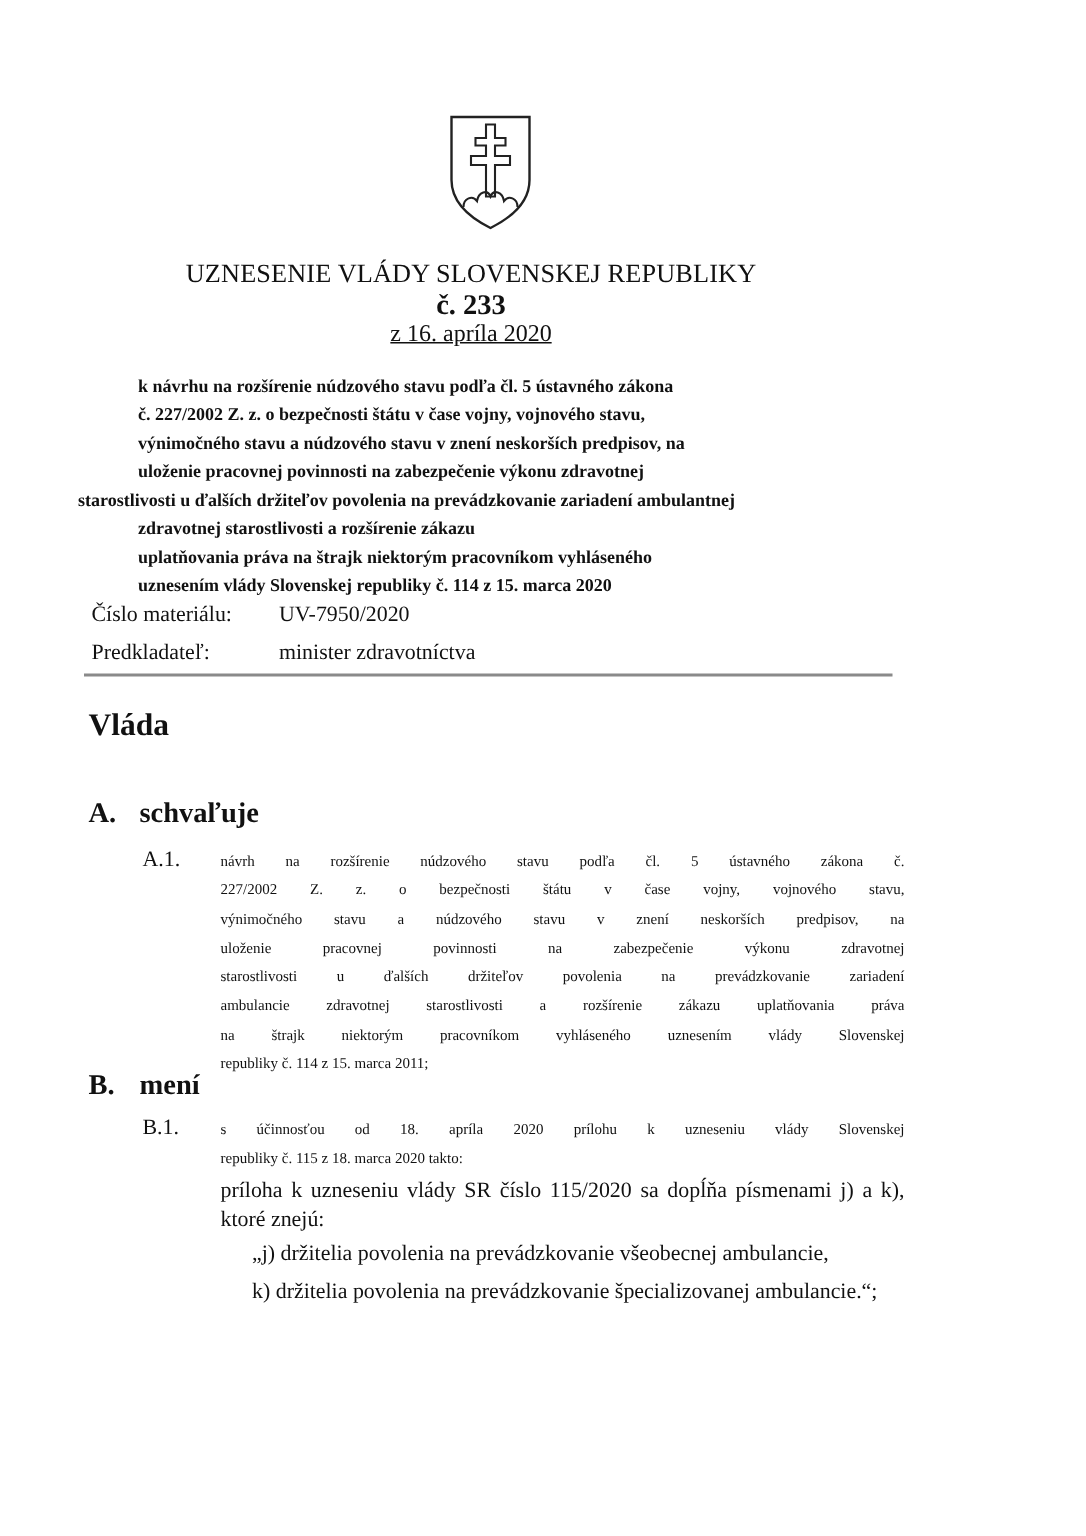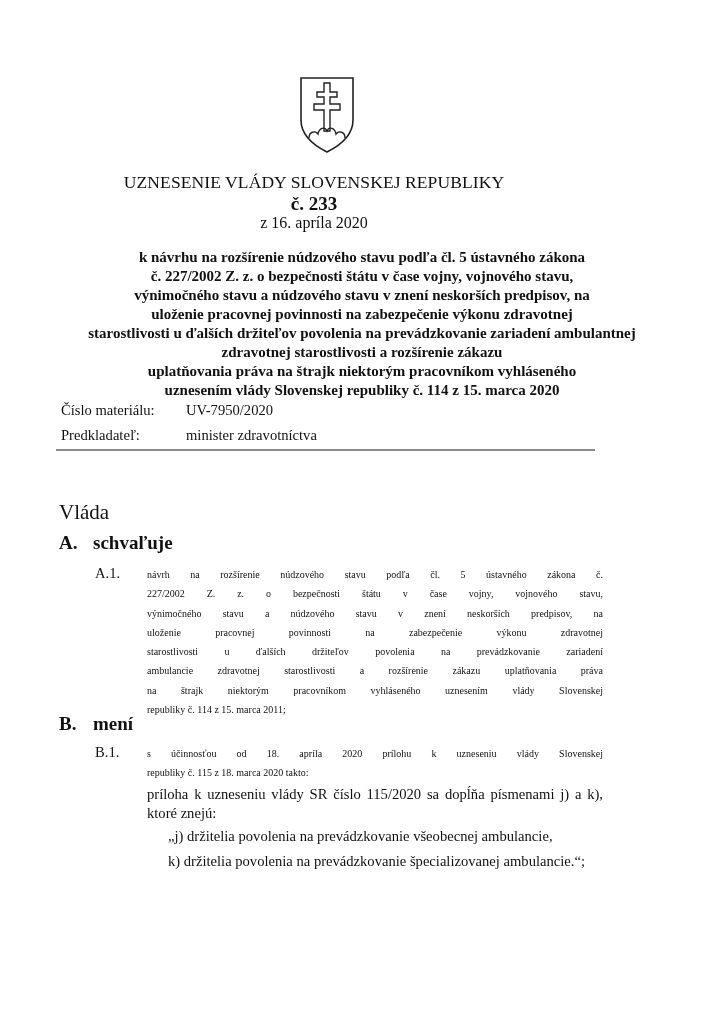--- a/index.html
+++ b/index.html
@@ -5,31 +5,31 @@
     html, body { margin: 0; padding: 0; }
     body {
       width: 724px; height: 1024px; background: #ffffff; position: relative; overflow: hidden;
       font-family: "Liberation Serif", "DejaVu Serif", serif; color: #111111;
     }
     .abs { position: absolute; }
     .crest { left: 297px; top: 74px; width: 60px; height: 80px; }
     .center { left: 0; width: 628px; text-align: center; }
     .title { top: 172px; font-size: 17.5px; letter-spacing: 0.1px; }
     .num { top: 193px; font-size: 19px; font-weight: bold; }
-    .date { top: 214px; font-size: 16px; }
+    .date { top: 214px; font-size: 16px; text-decoration: underline; }
     .subject {
-      top: 248px; left: 92px; width: 540px; text-align: center;
-      font-size: 15px; font-weight: bold; line-height: 19px;
+      top: 248px; left: 92px; width: 540px; text-align: left;
+      font-size: 12px; font-weight: bold; line-height: 19px;
     }
     .meta { left: 61px; font-size: 14.6px; }
     .meta .lbl { display: inline-block; width: 125px; }
     .meta1 { top: 402px; }
     .meta2 { top: 427px; }
     .rule { left: 56px; top: 449px; width: 539px; height: 2px; background: #8a8a8a; }
-    .vlada { left: 59px; top: 500px; font-size: 21px; font-weight: normal; }
+    .vlada { left: 59px; top: 471px; font-size: 21px; font-weight: bold; }
     .sec { left: 59px; font-size: 19px; font-weight: bold; }
     .sec .letter { display: inline-block; width: 34px; }
     .secA { top: 532px; }
     .secB { top: 713px; }
     .item-no { left: 95px; font-size: 14.6px; }
     .item-text {
       left: 147px; width: 456px; font-size: 10px; line-height: 19.3px;
       text-align: justify;
     }
     .a1no { top: 565px; }

